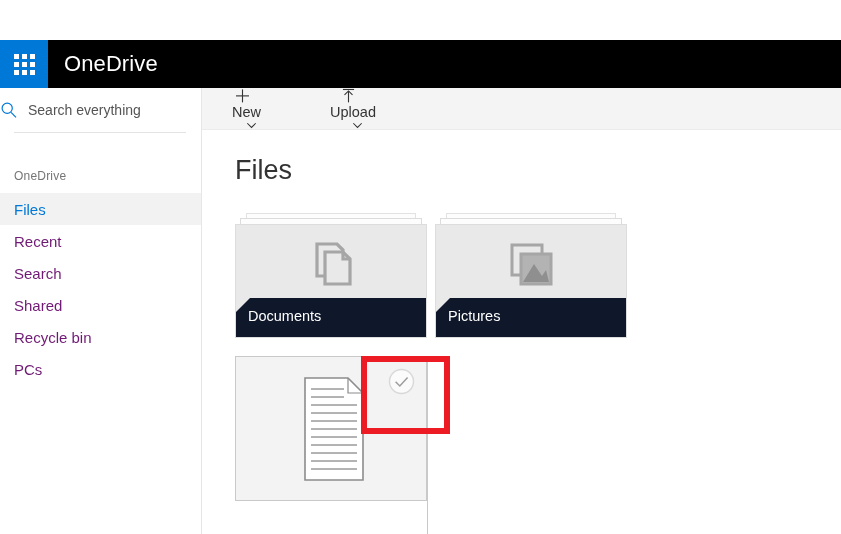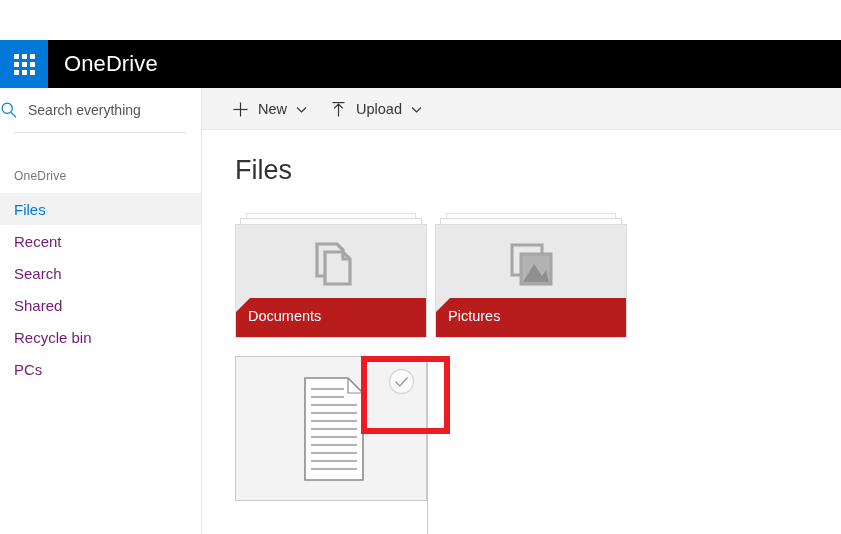--- a/index.html
+++ b/index.html
@@ -71,21 +71,21 @@
 
   
   .cmdbar {
     position: absolute; left: 202px; top: 48px; width: 639px; height: 42px;
     background: #f4f4f4;
     border-bottom: 1px solid #ebebeb;
   }
   .cmd {
     position: absolute; top: 0; height: 42px;
     display: flex; align-items: center; cursor: pointer;
-    color: #333333; font-size: 14.5px;
+    color: #333333; font-size: 14.5px; flex-direction: column;
   }
   .cmd-new { left: 30px; }
   .cmd-upload { left: 128px; }
   .cmd .glyph { width: 17px; height: 17px; margin-right: 9px; }
   .cmd .chev { width: 11px; height: 11px; margin-left: 9px; }
 
   
   .content {
     position: absolute; left: 202px; top: 90px; width: 639px; height: 444px;
     background: #ffffff;
@@ -111,21 +111,21 @@
     position: absolute; left: 0; top: 11px; width: 192px; height: 114px;
     background: #e9e9e9; border: 1px solid #dddddd;
     overflow: hidden;
   }
   .folder .iconwrap {
     position: absolute; left: 0; top: 0; width: 190px; height: 78px;
     display: flex; align-items: center; justify-content: center;
   }
   .folder .footer {
     position: absolute; left: 0; bottom: 0; width: 192px; height: 39px;
-    background: #b91c1c;
+    background: #0f172a;
     clip-path: polygon(14px 0, 100% 0, 100% 100%, 0 100%, 0 14px);
   }
   .folder .footer span {
     position: absolute; left: 12px; top: 10px;
     color: #ffffff; font-size: 14.5px;
   }
 
   
   .filetile { width: 192px; height: 145px; }
   .filetile .body {

